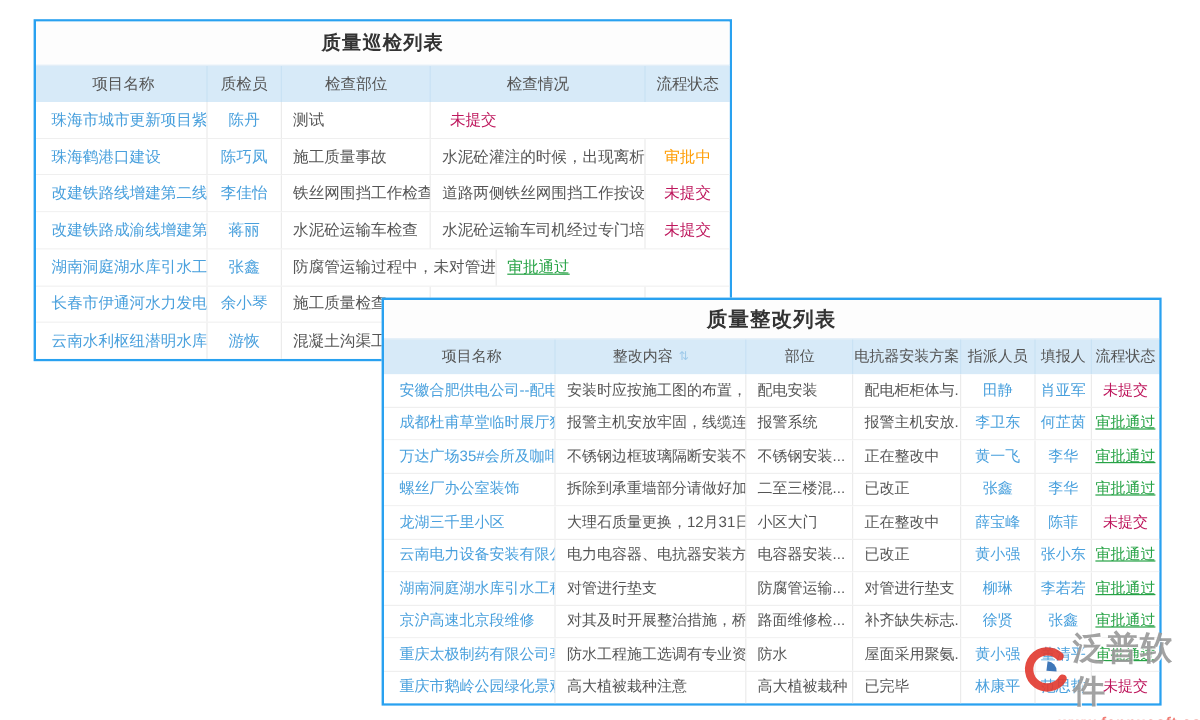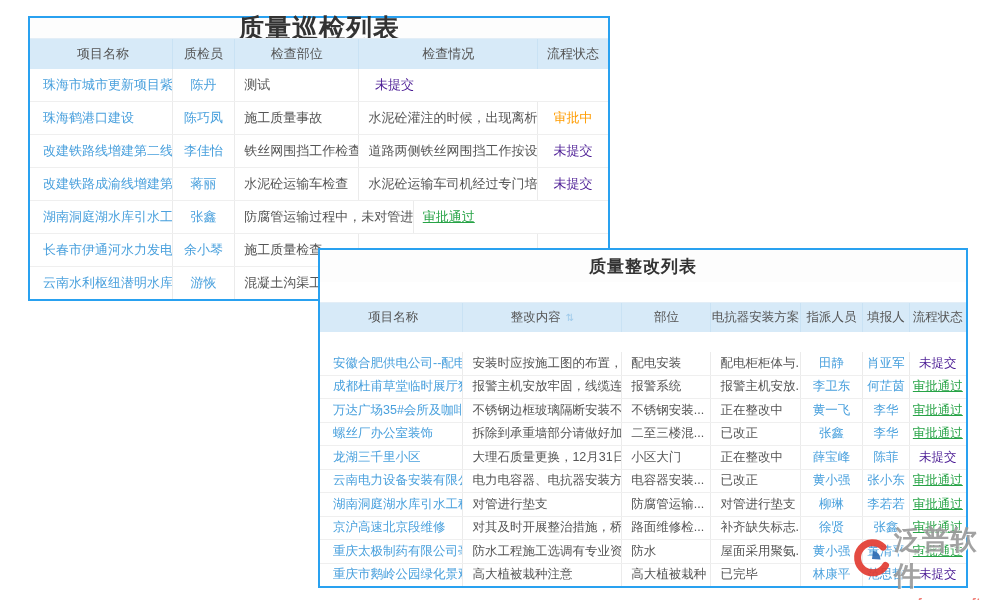--- a/index.html
+++ b/index.html
@@ -2,25 +2,25 @@
 <html><head>
 <meta charset="utf-8">
 <style>
   * { margin:0; padding:0; box-sizing:border-box; }
   html,body { width:1000px; height:600px; background:#ffffff; overflow:hidden;
     font-family:"Liberation Sans","DejaVu Sans",sans-serif; }
 
   .panel { position:absolute; background:#ffffff; border:2px solid #29a1f0;
     display:flex; flex-direction:column; }
   #inspection-panel { left:28px; top:16px; width:582px; height:285px; z-index:1; }
-  #rectify-panel    { left:318px; top:248px; width:650px; height:340px; z-index:2;gap:20px; }
+  #rectify-panel    { left:318px; top:248px; width:650px; height:340px; z-index:2; }
 
   .t-title { flex:0 0 auto; display:flex; align-items:center; justify-content:center;
     background:#fdfdfd; font-weight:bold; color:#333; letter-spacing:1px; }
-  #inspection-panel .t-title { height:20px; font-size:26px; }
+  #inspection-panel .t-title { height:36px; font-size:16px; }
   #rectify-panel .t-title { height:32px; font-size:17px; }
 
   .t-header { flex:0 0 auto; display:flex; background:#d7eaf8; color:#4a7296;
     border-top:1px solid #e3eef7; }
   #inspection-panel .t-header { height:31px; font-size:13px; }
   #rectify-panel .t-header { height:30px; font-size:12.5px; }
   .t-header .t-cell { border-right:1px solid #c9e2f4; justify-content:center; }
   .t-header .t-cell:last-child { border-right:none; }
 
   .t-body { flex:1 1 auto; display:flex; flex-direction:column; }
@@ -32,21 +32,21 @@
   .t-body .t-cell { border-right:1px solid #ebebeb; }
   .t-body .t-cell:last-child { border-right:none; }
   #inspection-panel .t-body .t-cell { font-size:13px; }
   #rectify-panel .t-body .t-cell { font-size:12.5px; }
 
   .al-left { justify-content:flex-start; }
   .al-center { justify-content:center; }
 
   .link { color:#49a0dd; cursor:pointer; }
   .status { font-size:12.5px; }
-  .status.pending   { color:#4c1d95; }
+  .status.pending   { color:#be185d; }
   .status.reviewing { color:#ff9c00; }
   .status.approved  { color:#27a346; text-decoration:underline; }
 
   
   #inspection-panel .c0 { width:24.7%; padding-left:13px; }
   #inspection-panel .c1 { width:10.8%; }
   #inspection-panel .c2 { width:21.5%; }
   #inspection-panel .c3 { width:30.9%; }
   #inspection-panel .c4 { width:12.1%; }
 

